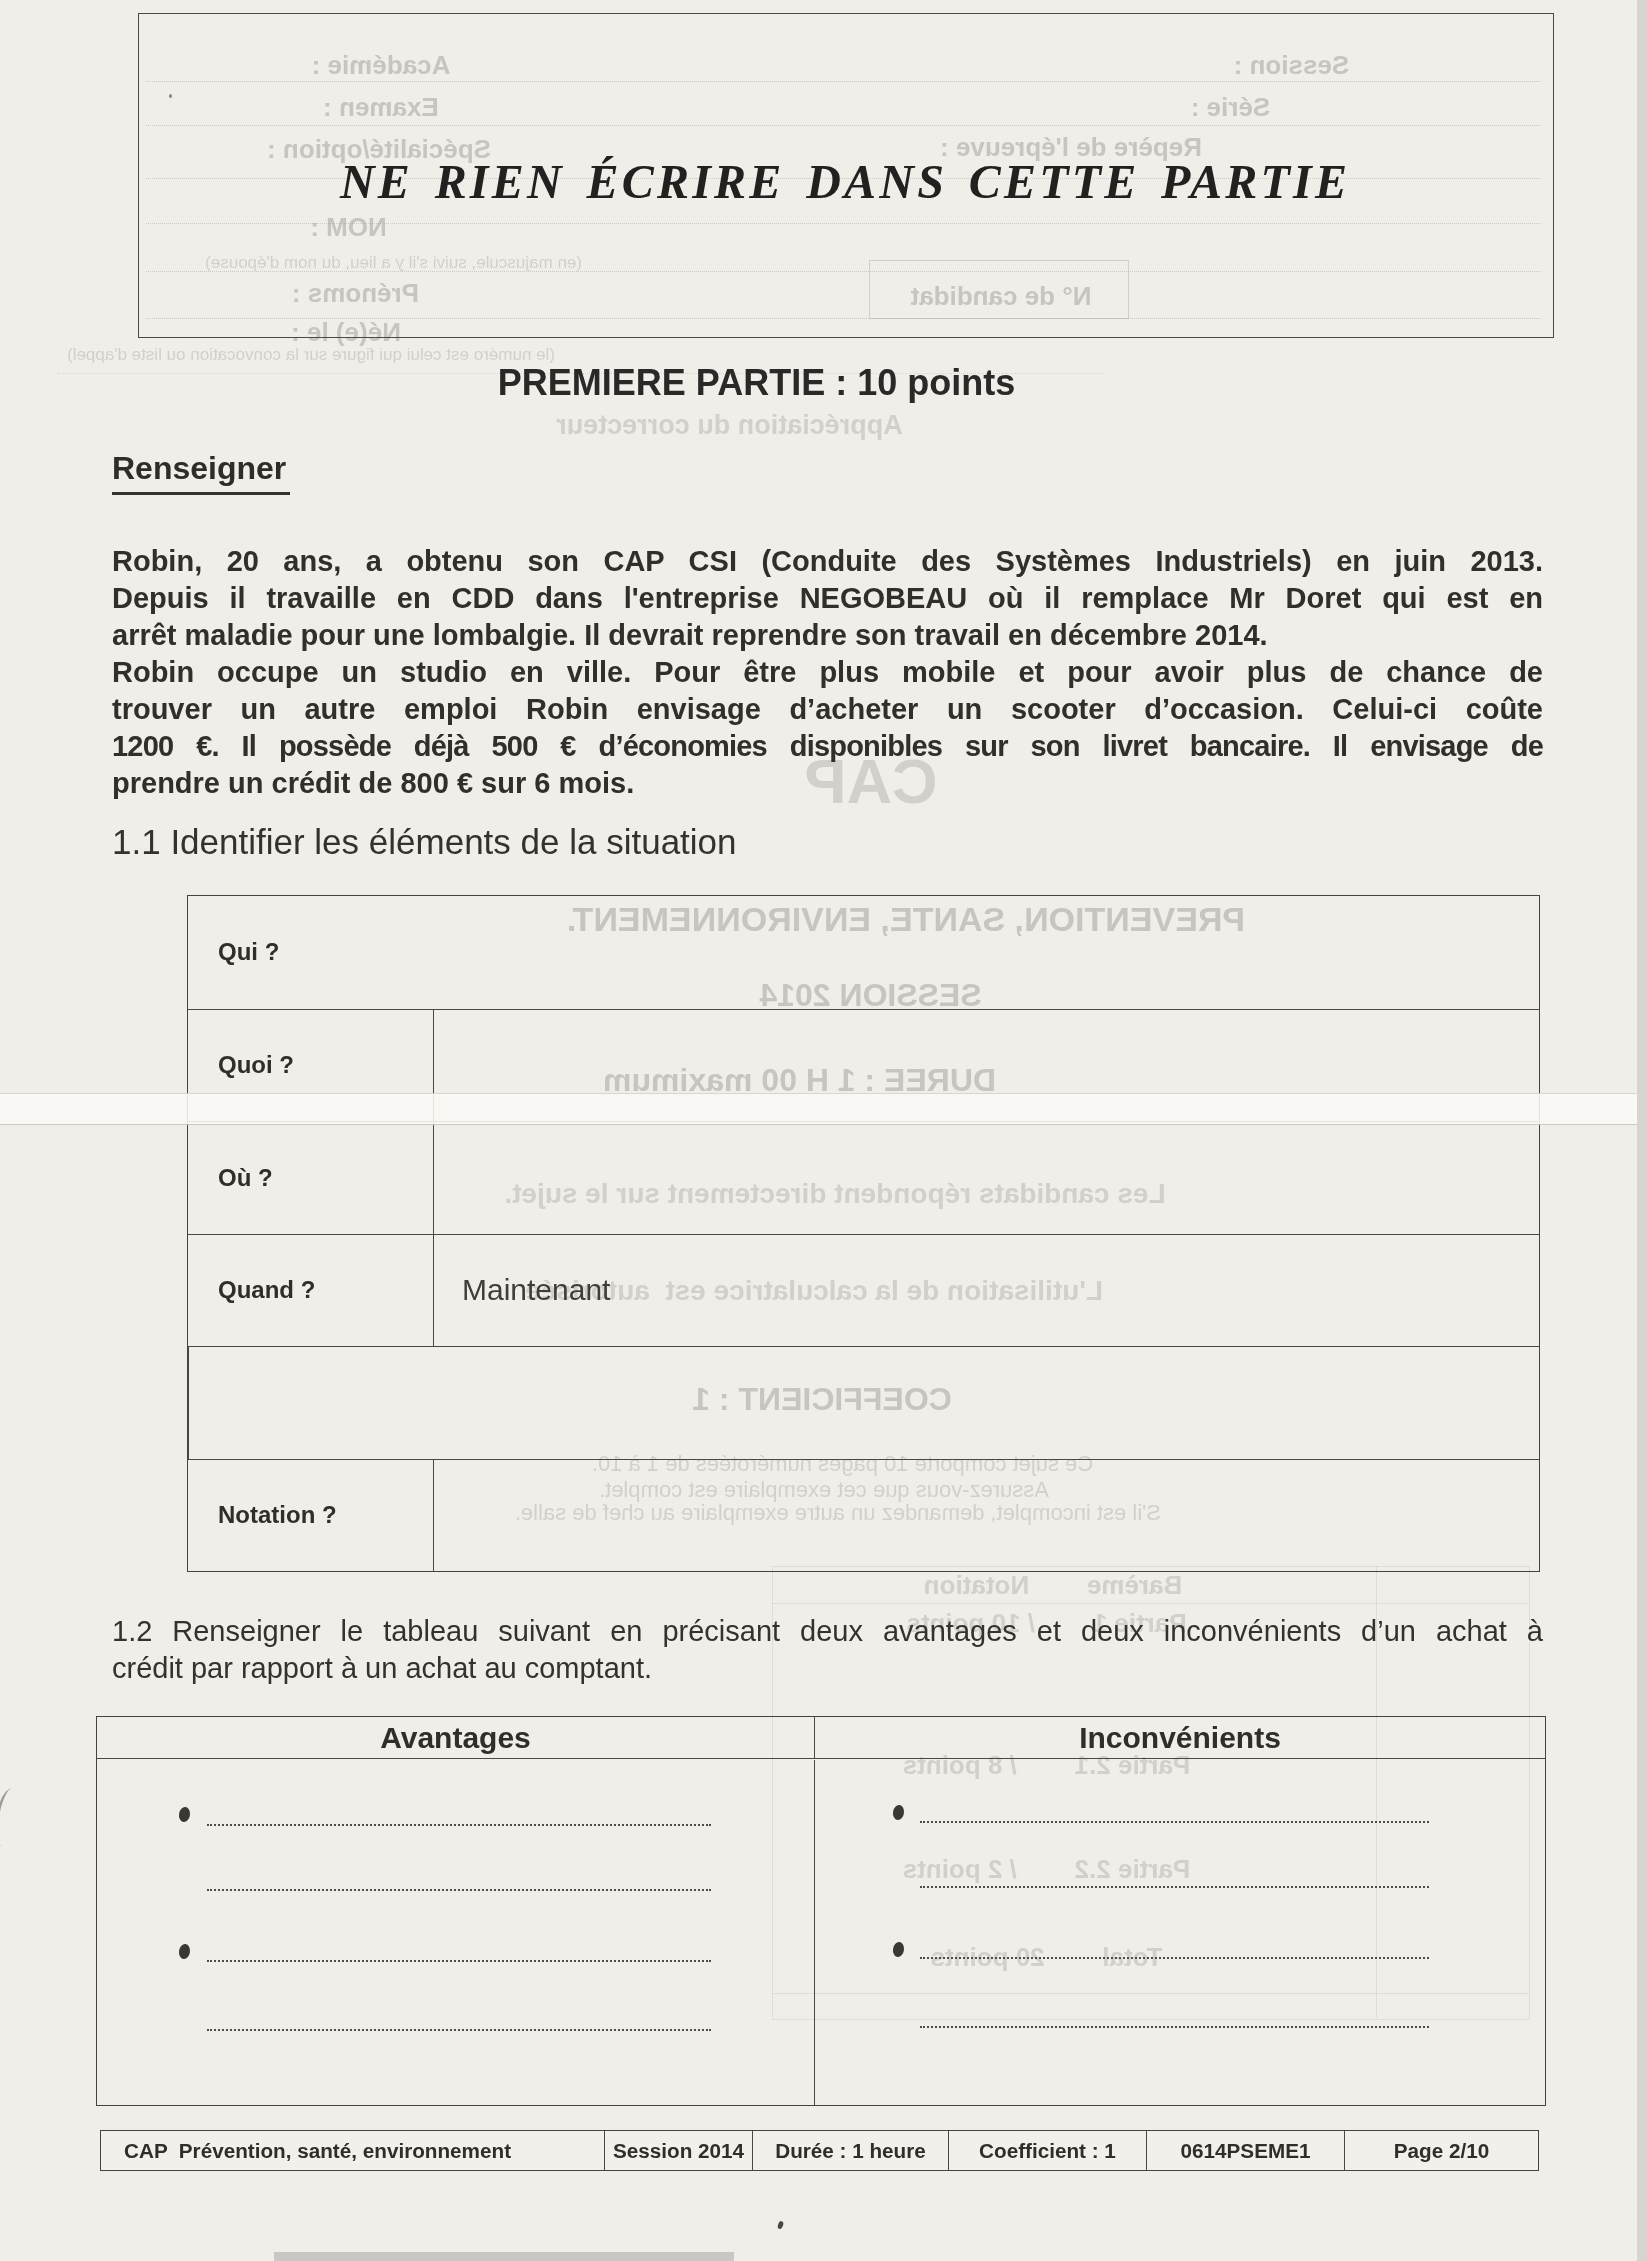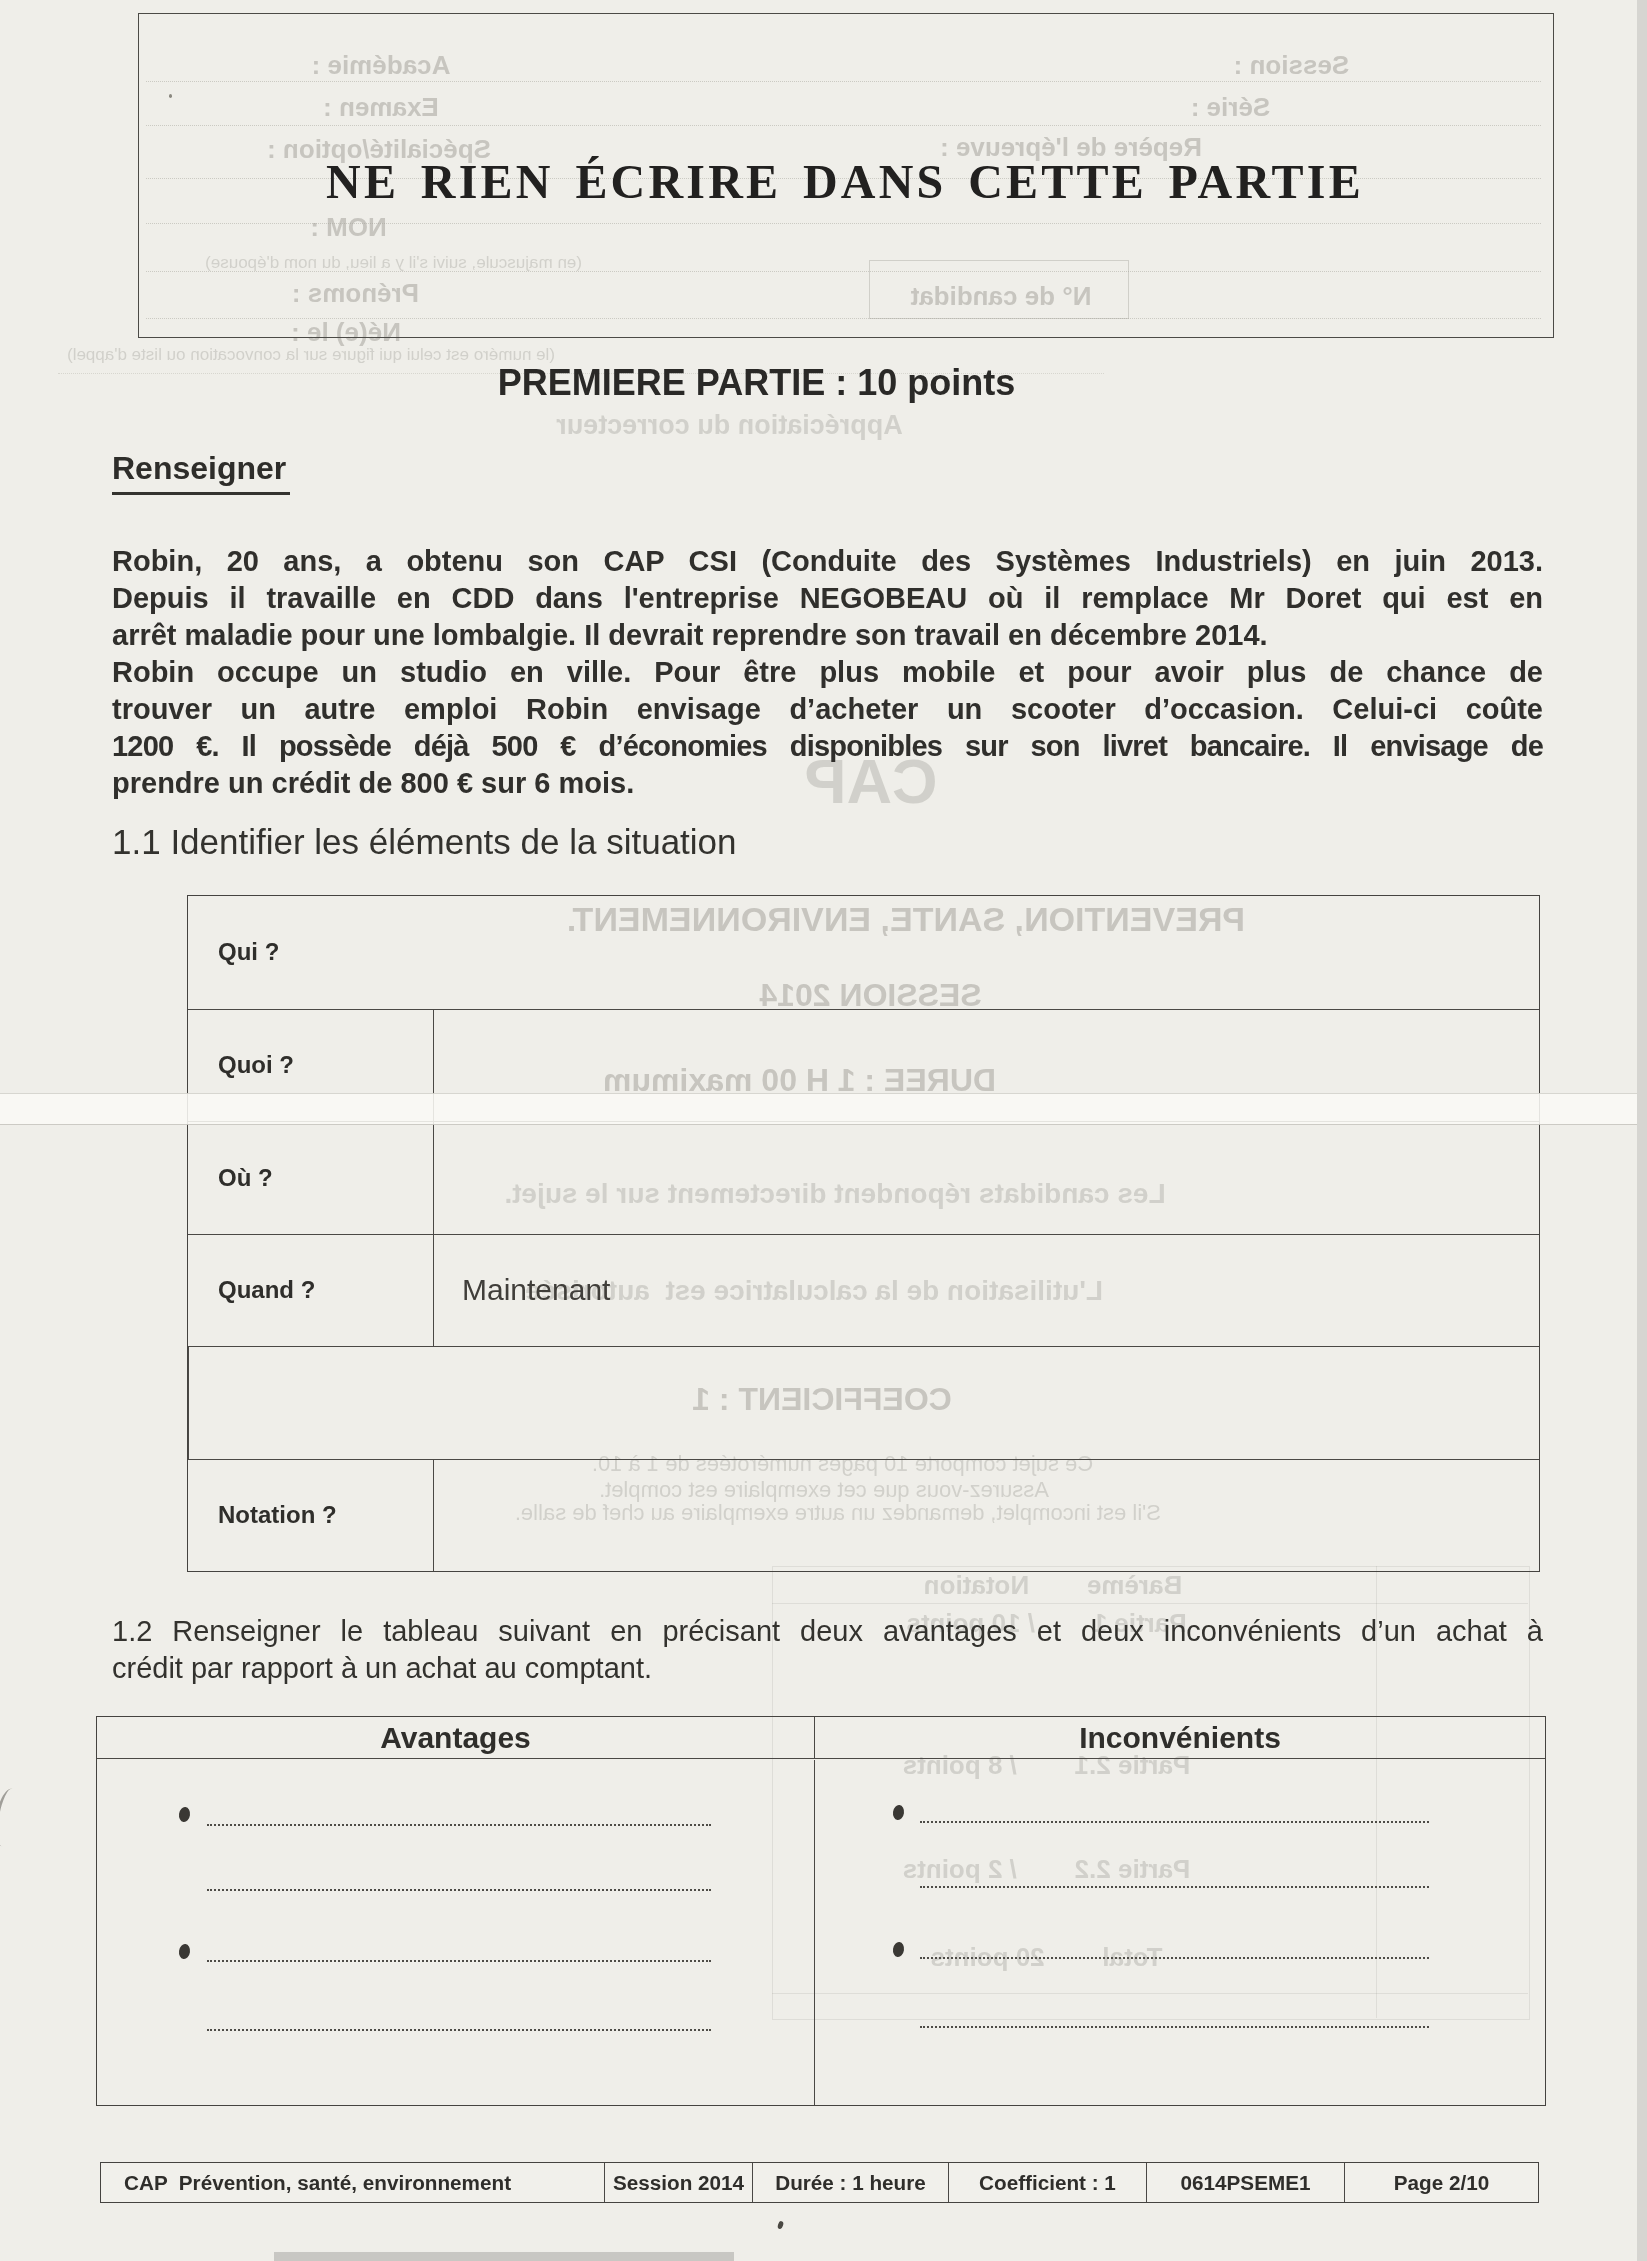--- a/index.html
+++ b/index.html
@@ -7,21 +7,21 @@
     position:relative; width:1647px; height:2261px;
     background:#efeee9;
     font-family:"Liberation Sans", sans-serif;
     color:#2e2d2a; overflow:hidden;
   }
   .abs{position:absolute;}
   
   .header-box{left:138px; top:13px; width:1414px; height:323px; border:1.9px solid #4b4a46; z-index:1;}
   .notice{left:138px; top:154px; width:1414px; text-align:center;
     font-family:"Liberation Serif", serif; font-weight:bold; font-size:48px;
-    letter-spacing:3.2px; word-spacing:6.5px; color:#222120; z-index:3;}
+    letter-spacing:3.2px; word-spacing:6.5px; color:#222120; z-index:3;font-style:italic;}
   .boxrule{height:0; border-top:1.3px dotted rgba(160,158,148,.45); z-index:0;}
   
   .bleed{position:absolute; transform:scaleX(-1); color:rgba(105,103,95,.30);
     font-weight:bold; white-space:pre; text-align:center; z-index:0; line-height:1.05;}
   .bleed.lt{color:rgba(105,103,95,.22);}
   .bleed.sm{font-weight:normal; color:rgba(105,103,95,.22);}
   .bleed-rect{position:absolute; border:1.3px solid rgba(130,128,118,.28); z-index:0;}
   .bleed-line{position:absolute; z-index:0;}
   
   .h1{left:0; top:362px; width:1513px; text-align:center; font-size:36px; font-weight:bold; color:#2a2927; z-index:3;}
@@ -45,21 +45,21 @@
   .t2{left:96px; top:1716px; width:1448px; height:388px; border:1.9px solid #454340; z-index:1;}
   .t2-head{display:grid; grid-template-columns:717px 1fr; height:41px; border-bottom:1.9px solid #4a4845;}
   .t2-head div{display:flex; align-items:center; justify-content:center; font-size:30px; font-weight:bold; color:#2f2e2b;}
   .t2-head div + div{border-left:1.9px solid #4a4845;}
   .t2-bodycol{position:absolute; top:43px; bottom:0; left:717px; width:0; border-left:1.9px solid #4a4845;}
   .dotline{position:absolute; height:0; border-bottom:2.6px dotted #4e4c47; z-index:3;}
   .bullet{position:absolute; width:11px; height:15px; background:#3a3834; border-radius:50%; transform:rotate(8deg); z-index:3;}
   
   .footer{left:100px; top:2130px; width:1437px; height:39px; border:1.9px solid #454340;
     display:grid; grid-template-columns:503px 148px 196px 198px 198px auto;
-    z-index:3; background:rgba(244,243,238,.4);margin-top:32px;}
+    z-index:3; background:rgba(244,243,238,.4);}
   .f-cell{display:flex; align-items:center; justify-content:center; font-size:20.7px; font-weight:600; color:#2f2e2b; white-space:pre;}
   .f-cell + .f-cell{border-left:1.9px solid #4a4845;}
   .f-cell:first-child{justify-content:flex-start; padding-left:23px;}
   
   .crease{left:0; top:1093px; width:1647px; height:30px; background:rgba(250,249,245,.88);
     border-top:0.6px solid rgba(165,163,153,.40); border-bottom:1.3px solid rgba(150,148,140,.45); z-index:2;}
   .edge-right{left:1637px; top:0; width:10.3px; height:2261px; background:#d6d5d1; z-index:4;}
   .edge-bottom{left:274px; top:2252px; width:460px; height:9.7px; background:#c8c7c3; z-index:4;}
   .paren{left:-3.9px; top:1788px; width:19.4px; height:59px; border-left:3.2px solid rgba(95,93,88,.55);
     border-radius:50% 0 0 50%; transform:rotate(10deg); z-index:4;}

